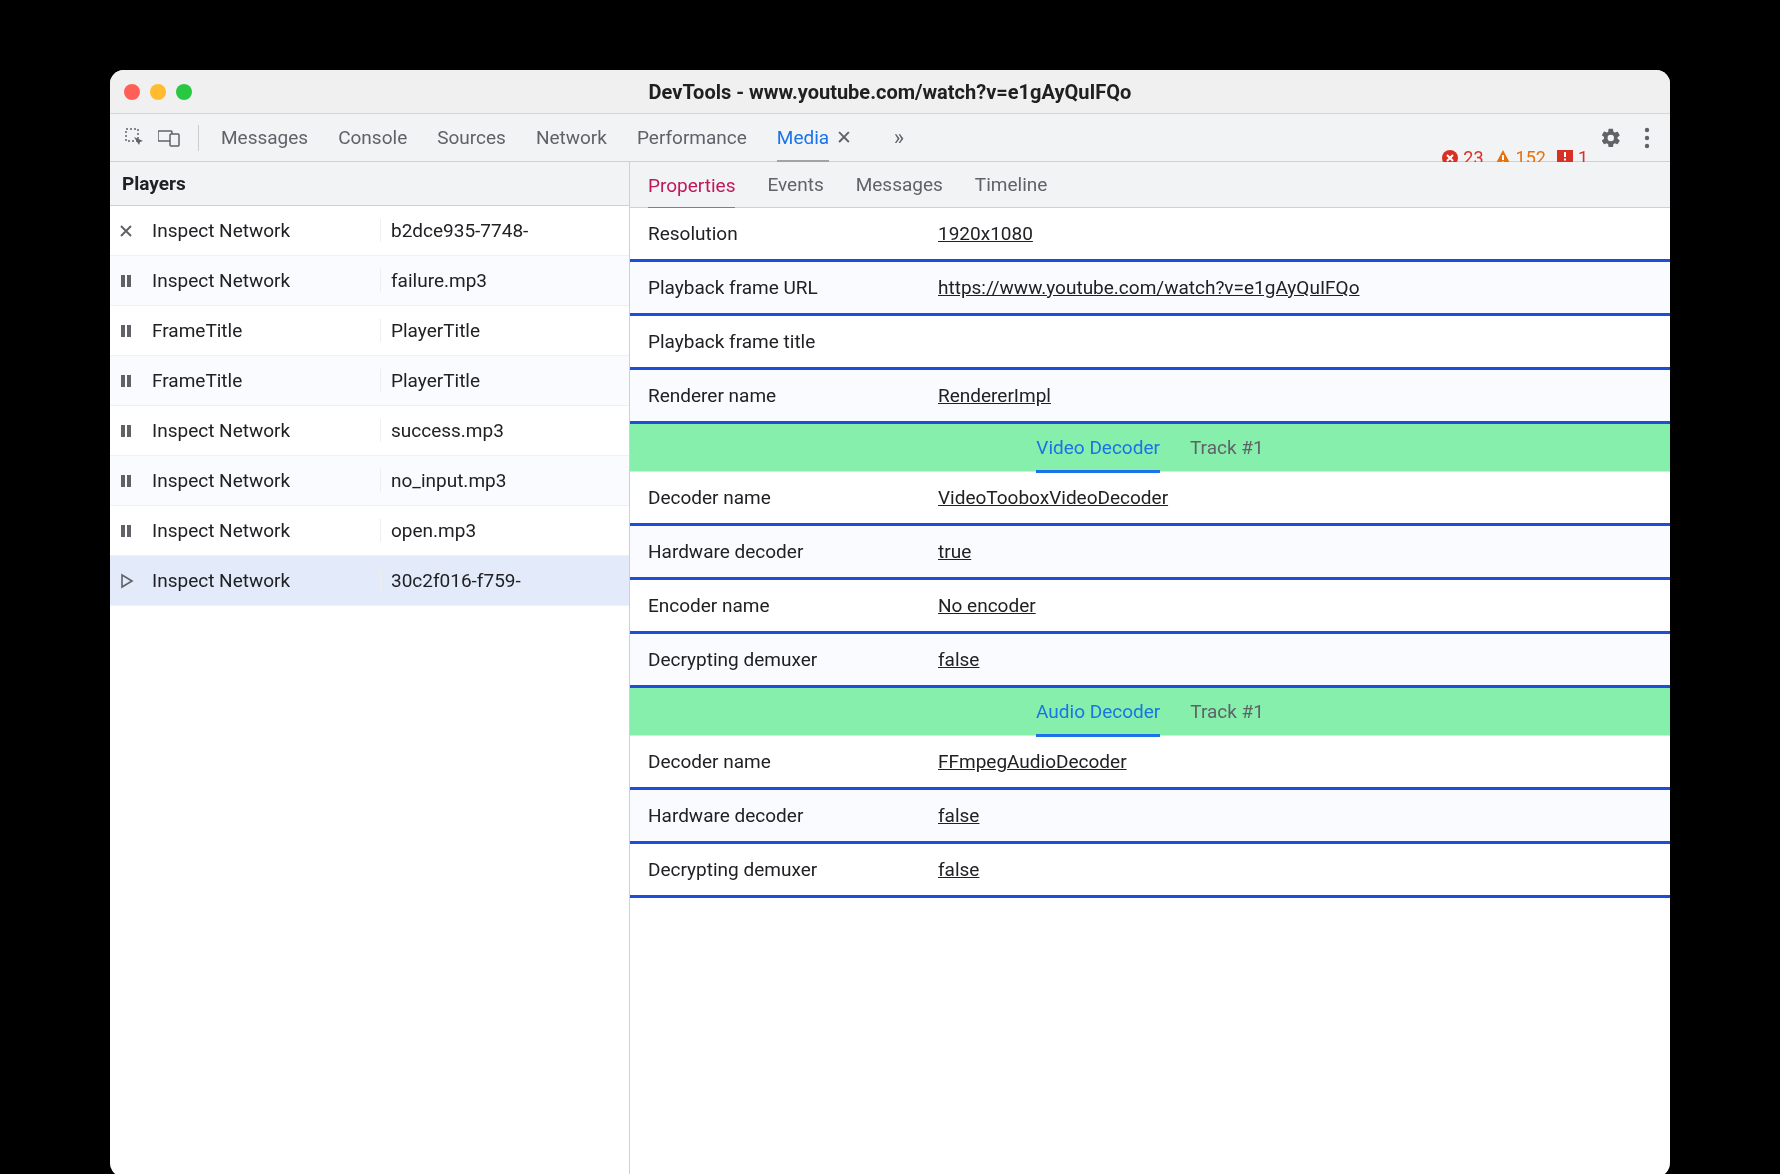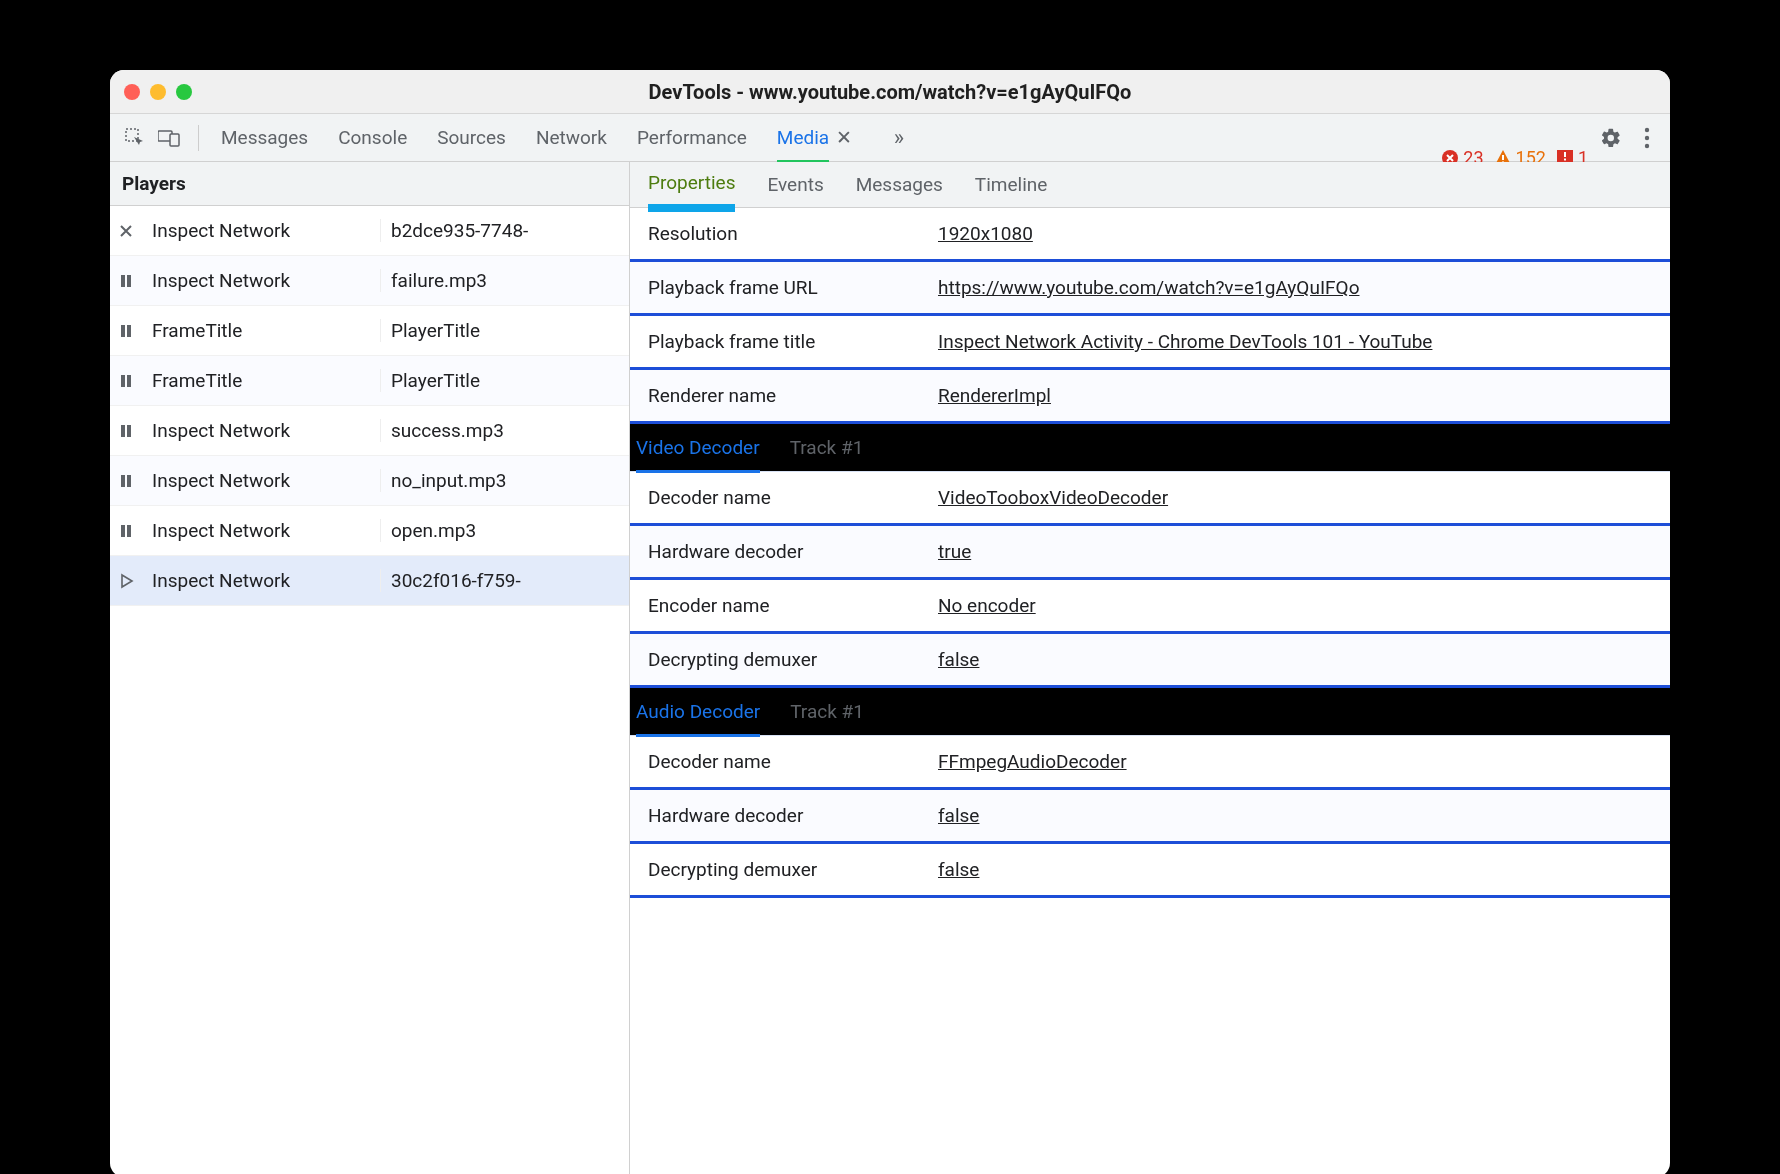--- a/index.html
+++ b/index.html
@@ -59,21 +59,21 @@
     color: #5f6368;
   }
   .toolbar .icon-btn {
     display: flex; align-items: center; justify-content: center;
     width: 30px; height: 30px;
     margin-right: 4px;
   }
   .divider { width: 1px; height: 26px; background: #cdcdcd; margin: 0 10px; }
   .tabs-main { display: flex; align-items: center; gap: 30px; margin-left: 12px; }
   .tab-main { color: #5f6368; cursor: pointer; white-space: nowrap; }
-  .tab-main.active { color: #1a73e8; border-bottom: 3px solid #22c55e; padding-bottom: 11px; margin-bottom: -14px; }
+  .tab-main.active { color: #1a73e8; border-bottom: 3px solid #a3a3a3; padding-bottom: 11px; margin-bottom: -14px; }
   .tab-close { margin-left: 2px; color: #5f6368; }
   .expand-tabs { margin-left: 12px; color: #5f6368; font-size: 22px; }
   .toolbar-right { margin-left: auto; display: flex; align-items: center; gap: 10px; }
   .badge { display: flex; align-items: center; gap: 4px; font-size: 18px; margin-top: 40px; }
   .badge.err { color: #d93025; }
   .badge.warn { color: #e8710a; }
   .badge.issue { color: #d93025; }
   .badge-icon { width: 18px; height: 18px; display:inline-flex; align-items:center; justify-content:center; }
   .gear, .kebab { color: #5f6368; width: 26px; display:flex; align-items:center; justify-content:center; }
   
@@ -124,44 +124,45 @@
     display: flex;
     align-items: center;
     padding: 0 18px;
     height: 46px;
     border-bottom: 1px solid #d0d0d0;
     gap: 32px;
     color: #5f6368;
   }
   .subtab { cursor: pointer; }
   .subtab.active {
-    color: #4d7c0f;
-    border-bottom: 8px solid #0ea5e9;
+    color: #be185d;
+    border-bottom: 1px solid #0ea5e9;
     padding-bottom: 10px;
     margin-bottom: -13px;
   }
   .prop-row {
     display: flex;
     height: 54px;
     align-items: center;
     padding: 0 18px;
     border-bottom: 3px solid #1d4ed8;
   }
   .prop-row:nth-child(even) { background: #fafbff; }
   .prop-key { width: 290px; color: #202124; }
   .prop-val { flex: 1; color: #202124; text-decoration: underline; }
   .section-header {
-    background: #000000;
-    display: flex;
-    align-items: center;
-    padding: 0 6px;
+    background: #86efac;
+    display: flex;
+    align-items: center;
+    padding: 0 12px;
     height: 48px;
     gap: 30px;
     color: #5f6368;
     border-bottom: 1px solid #d8e2f5;
+    justify-content: center;
   }
   .section-tab.active {
     color: #1a73e8;
     border-bottom: 3px solid #1a73e8;
     padding-bottom: 11px;
     margin-bottom: -13px;
     cursor: pointer;
   }
   svg { display: block; }
 </style>
@@ -348,21 +349,20 @@
           <div class="prop-row">
             <span class="prop-key">Resolution</span>
             <span class="prop-val">1920x1080</span>
           </div>
           <div class="prop-row">
             <span class="prop-key">Playback frame URL</span>
             <span class="prop-val">https://www.youtube.com/watch?v=e1gAyQuIFQo</span>
           </div>
           <div class="prop-row">
             <span class="prop-key">Playback frame title</span>
-            <span class="prop-val">Inspect Network Activity - Chrome DevTools 101 - YouTube</span>
           </div>
           <div class="prop-row">
             <span class="prop-key">Renderer name</span>
             <span class="prop-val">RendererImpl</span>
           </div>
         </div>
       <div class="section-header">
         <span class="section-tab active">Video Decoder</span>
         <span>Track #1</span>
       </div>

